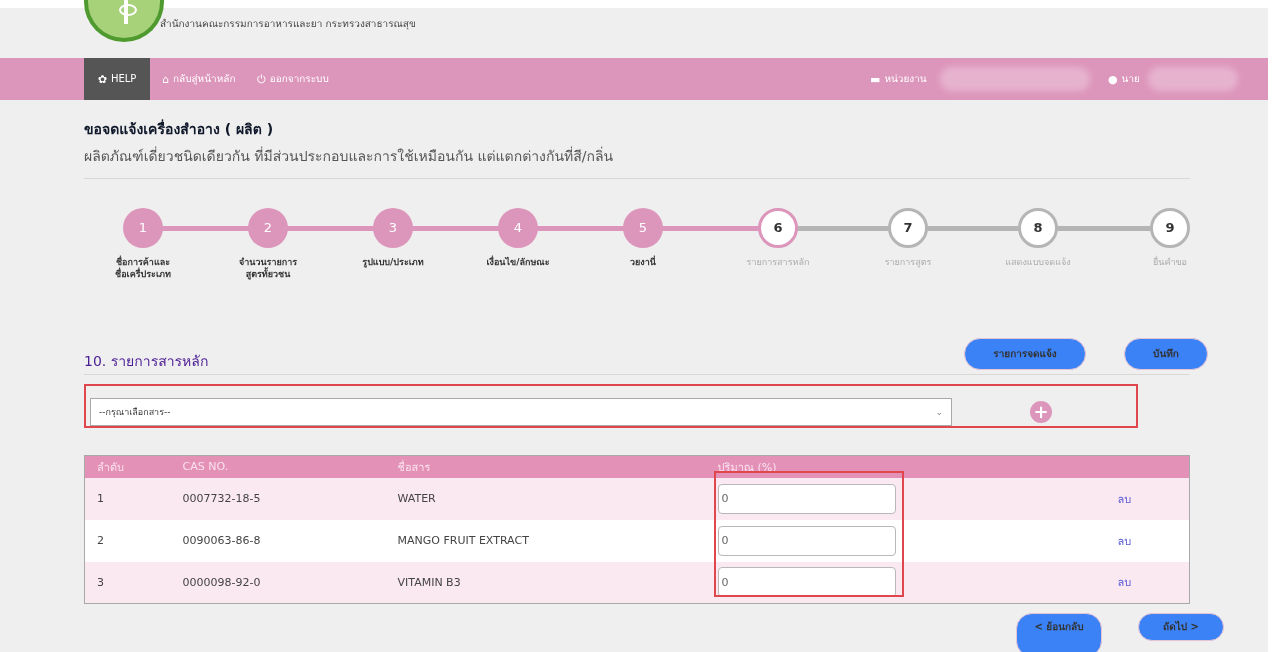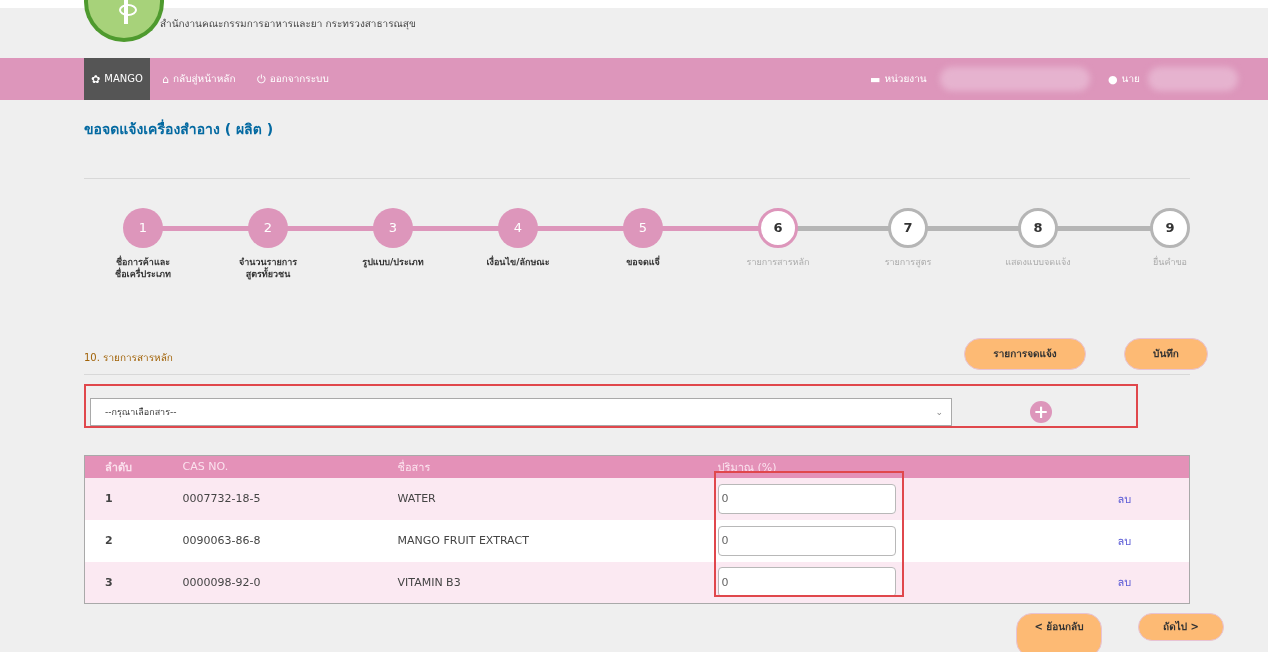--- a/index.html
+++ b/index.html
@@ -13,66 +13,66 @@
   .navbar { position: absolute; left: 0; top: 50px; width: 1268px; height: 42px; background: #dd96bb; }
   .nav-item { position: absolute; top: 0; height: 42px; line-height: 42px; font-size: 10px; color: #fff; display: flex; align-items: center; gap: 4px; }
   .nav-help { left: 84px; width: 66px; background: #555555; justify-content: center; }
   .nav-home { left: 162px; }
   .nav-logout { left: 257px; }
   .nav-unit { left: 870px; }
   .nav-user { left: 1108px; }
   .blur-box { position: absolute; top: 9px; height: 24px; border-radius: 12px; background: #e6b3cf; filter: blur(3px); }
   .icon { display: inline-block; font-size: 11px; line-height: 1; }
   .title-block { position: absolute; left: 84px; top: 110px; }
-  .title { font-size: 14px; font-weight: bold; color: #0369a1; }
+  .title { font-size: 14px; font-weight: bold; color: #0f172a; }
   .subtitle { font-size: 14px; color: #555; margin-top: 5px; }
   .divider { position: absolute; left: 84px; width: 1106px; height: 1px; background: #d8d8d8; }
   .stepper { position: absolute; left: 0; top: 190px; width: 1268px; height: 100px; }
   .step-line { position: absolute; top: 28px; height: 5px; }
   .step { position: absolute; top: 0; width: 120px; margin-left: -60px; text-align: center; }
   .circle { width: 40px; height: 40px; border-radius: 50%; margin: 10px auto 0; line-height: 40px; font-size: 13px; font-weight: bold; position: relative; z-index: 2; }
   .circle.done { background: #dd96bb; color: #fff; font-weight: normal; }
   .circle.current { background: #fff; border: 3px solid #dd96bb; color: #333; line-height: 34px; }
   .circle.todo { background: #fff; border: 3px solid #b5b5b5; color: #333; line-height: 34px; }
   .step-label { font-size: 9px; margin-top: 8px; line-height: 12px; }
   .step-label.done { color: #333; font-weight: bold; }
   .step-label.todo { color: #aaa; }
-  .section-title { position: absolute; left: 84px; top: 342px; font-size: 10px; color: #a16207; }
-  .pill { position: absolute; height: 32px; border: 1px solid #e7c3d5; border-radius: 16px; background: #fdba74; font-size: 10px; font-weight: bold; color: #333; text-align: center; line-height: 30px; }
+  .section-title { position: absolute; left: 84px; top: 342px; font-size: 14px; color: #4c1d95; }
+  .pill { position: absolute; height: 32px; border: 1px solid #e7c3d5; border-radius: 16px; background: #3b82f6; font-size: 10px; font-weight: bold; color: #333; text-align: center; line-height: 30px; }
   .red-box { position: absolute; border: 2px solid #e0474c; }
-  .select { position: absolute; left: 90px; top: 390px; width: 862px; height: 28px; border: 1px solid #a9a9a9; background: #fff; font-size: 9px; color: #333; padding-left: 14px; line-height: 26px; }
+  .select { position: absolute; left: 90px; top: 390px; width: 862px; height: 28px; border: 1px solid #a9a9a9; background: #fff; font-size: 9px; color: #333; padding-left: 8px; line-height: 26px; }
   .select .chev { position: absolute; right: 8px; top: 0; color: #888; font-size: 9px; }
   .add-btn { position: absolute; left: 1030px; top: 393px; width: 22px; height: 22px; border-radius: 50%; background: #dd96bb; color: #fff; font-size: 18px; line-height: 21px; text-align: center; font-weight: bold; }
   table { position: absolute; left: 84px; top: 447px; width: 1106px; border-collapse: collapse; border: 1px solid #a9a9a9; font-size: 11px; }
   th { background: #e491b8; color: #fbe2ee; font-weight: normal; text-align: left; height: 22px; padding-left: 0; font-size: 11px; }
   td { height: 42px; color: #444; }
   tr.odd td { background: #fbe9f2; }
   tr.even td { background: #ffffff; }
   .c1 { width: 98px; padding-left: 0; }
   .c2 { width: 215px; }
   .c3 { width: 320px; margin-top: 20px; }
   .c4 { width: 300px; }
-  th.c1, td.c1 { padding-left: 20px; font-weight: bold; }
+  th.c1, td.c1 { padding-left: 12px; }
   .qty-input { width: 178px; height: 30px; border: 1px solid #b8b8b8; border-radius: 4px; background: #fff; font-size: 11px; color: #666; padding-left: 3px; font-family: "DejaVu Sans", sans-serif; }
   .del-link { color: #5b5bd6; font-size: 11px; padding-left: 100px; }
 </style>
 </head>
 <body>
 
 <div class="page">
 
   <div class="logo">
       <div class="staff"></div>
     </div>
   <div class="org-name">สำนักงานคณะกรรมการอาหารและยา กระทรวงสาธารณสุข</div>
 
   <div class="navbar">
     <div class="nav-item nav-help">
       <span class="icon">✿</span>
-      <span>MANGO</span>
+      <span>HELP</span>
     </div>
     <div class="nav-item nav-home">
       <span class="icon">⌂</span>
       <span>กลับสู่หน้าหลัก</span>
     </div>
     <div class="nav-item nav-logout">
       <span class="icon">⏻</span>
       <span>ออกจากระบบ</span>
     </div>
     <div class="nav-item nav-unit">
@@ -82,20 +82,21 @@
     <div class="blur-box" style="left:940px;width:150px;"></div>
     <div class="nav-item nav-user">
       <span class="icon">●</span>
       <span>นาย</span>
     </div>
     <div class="blur-box" style="left:1148px;width:90px;"></div>
   </div>
 
   <div class="title-block">
     <div class="title">ขอจดแจ้งเครื่องสำอาง ( ผลิต )</div>
+    <div class="subtitle">ผลิตภัณฑ์เดี่ยวชนิดเดียวกัน ที่มีส่วนประกอบและการใช้เหมือนกัน แต่แตกต่างกันที่สี/กลิ่น</div>
   </div>
   <div class="divider" style="top:170px;"></div>
 
   <div class="stepper">
     <div class="step-line" style="left:143px;width:635px;background:#dd96bb;"></div>
     <div class="step-line" style="left:778px;width:392px;background:#b5b5b5;"></div>
 
     <div class="step" style="left:143px;">
       <div class="circle done">1</div>
       <div class="step-label done">
@@ -118,21 +119,21 @@
     </div>
     <div class="step" style="left:518px;">
       <div class="circle done">4</div>
       <div class="step-label done">
           <div>เงื่อนไข/ลักษณะ</div>
         </div>
     </div>
     <div class="step" style="left:643px;">
       <div class="circle done">5</div>
       <div class="step-label done">
-          <div>ขอจดแจี่</div>
+          <div>วยงานี่</div>
         </div>
     </div>
     <div class="step" style="left:778px;">
       <div class="circle current">6</div>
       <div class="step-label todo">
           <div>รายการสารหลัก</div>
         </div>
     </div>
     <div class="step" style="left:908px;">
       <div class="circle todo">7</div>

